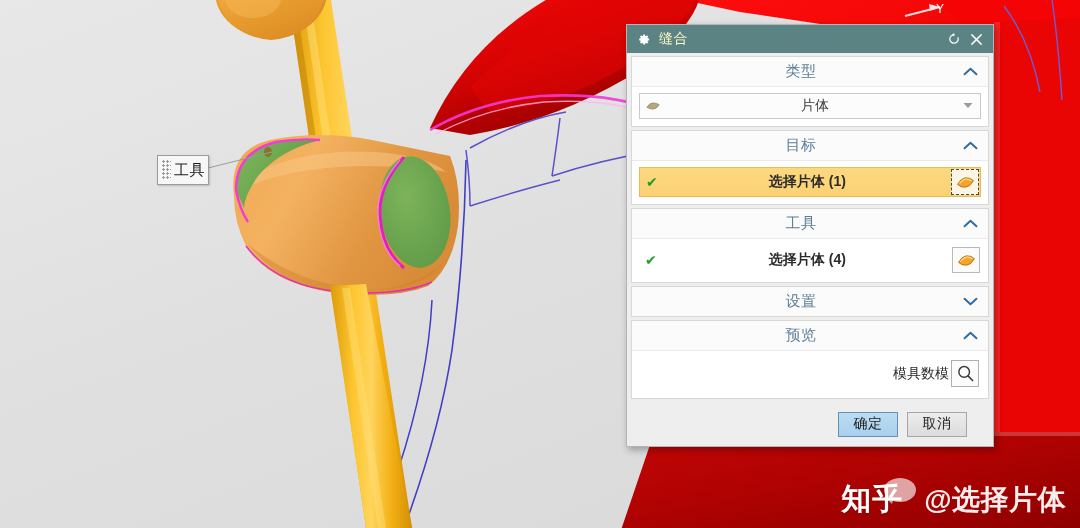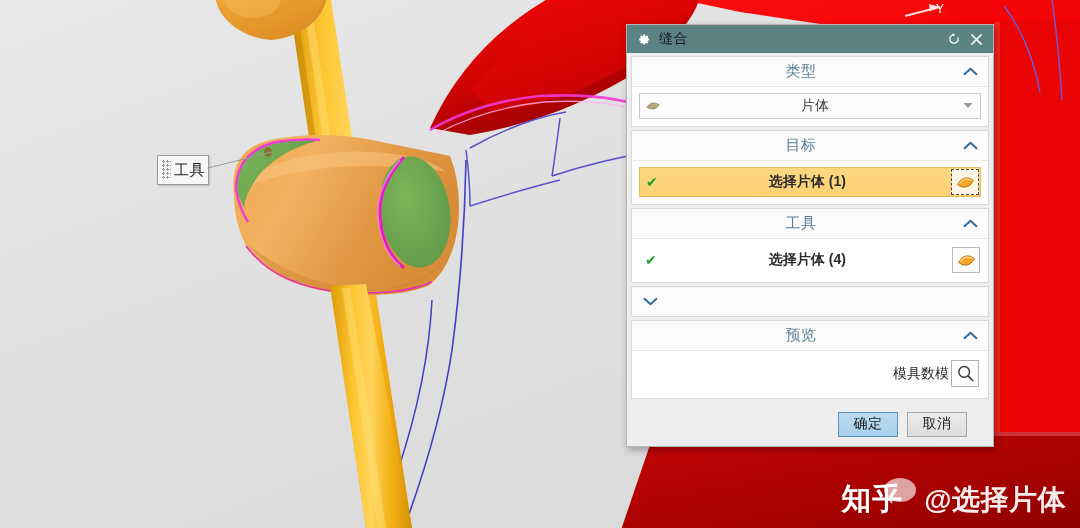--- a/index.html
+++ b/index.html
@@ -80,21 +80,21 @@
     color: #ffffff;
     box-sizing: border-box;
   }
   .dlg-title .gear {
     width: 15px; height: 15px; margin-right: 8px;
     display: inline-block; line-height: 15px;
   }
   .dlg-title .t-text {
     font-size: 14px;
     flex: 1;
-    color: #0f172a;
+    color: #fef9c3;
     letter-spacing: .5px;
   }
   .title-btn {
     width: 22px; height: 22px;
     display: flex; align-items: center; justify-content: center;
     color: #eef3f3;
     font-size: 15px;
   }
 
   .dlg-body {
@@ -474,20 +474,21 @@
                 <path d="M1.5 10 Q5 3.5 10 3 Q15 2.7 18.5 6 Q15 12.5 10 13 Q5 13.4 1.5 10 Z" fill="#f7a52a" stroke="#b06a05" stroke-width="0.9"></path>
                 <path d="M3.5 9.2 Q7 4.6 10.5 4.4 Q14 4.2 16.6 6.2" stroke="#ffd78b" stroke-width="1.2" fill="none"></path>
               </svg>
             </span>
           </div>
         </div>
       </div>
 
       <div class="section">
         <div class="sec-head noborder">
+          <span class="sec-title">设置</span>
           <span class="chev">
             <svg width="17" height="11" viewBox="0 0 18 12">
               <path d="M2.5 3 L9 9 L15.5 3" stroke="#2f6d9e" stroke-width="2.1" fill="none" stroke-linecap="round" stroke-linejoin="round"></path>
             </svg>
           </span>
         </div>
       </div>
 
       <div class="section">
         <div class="sec-head">

